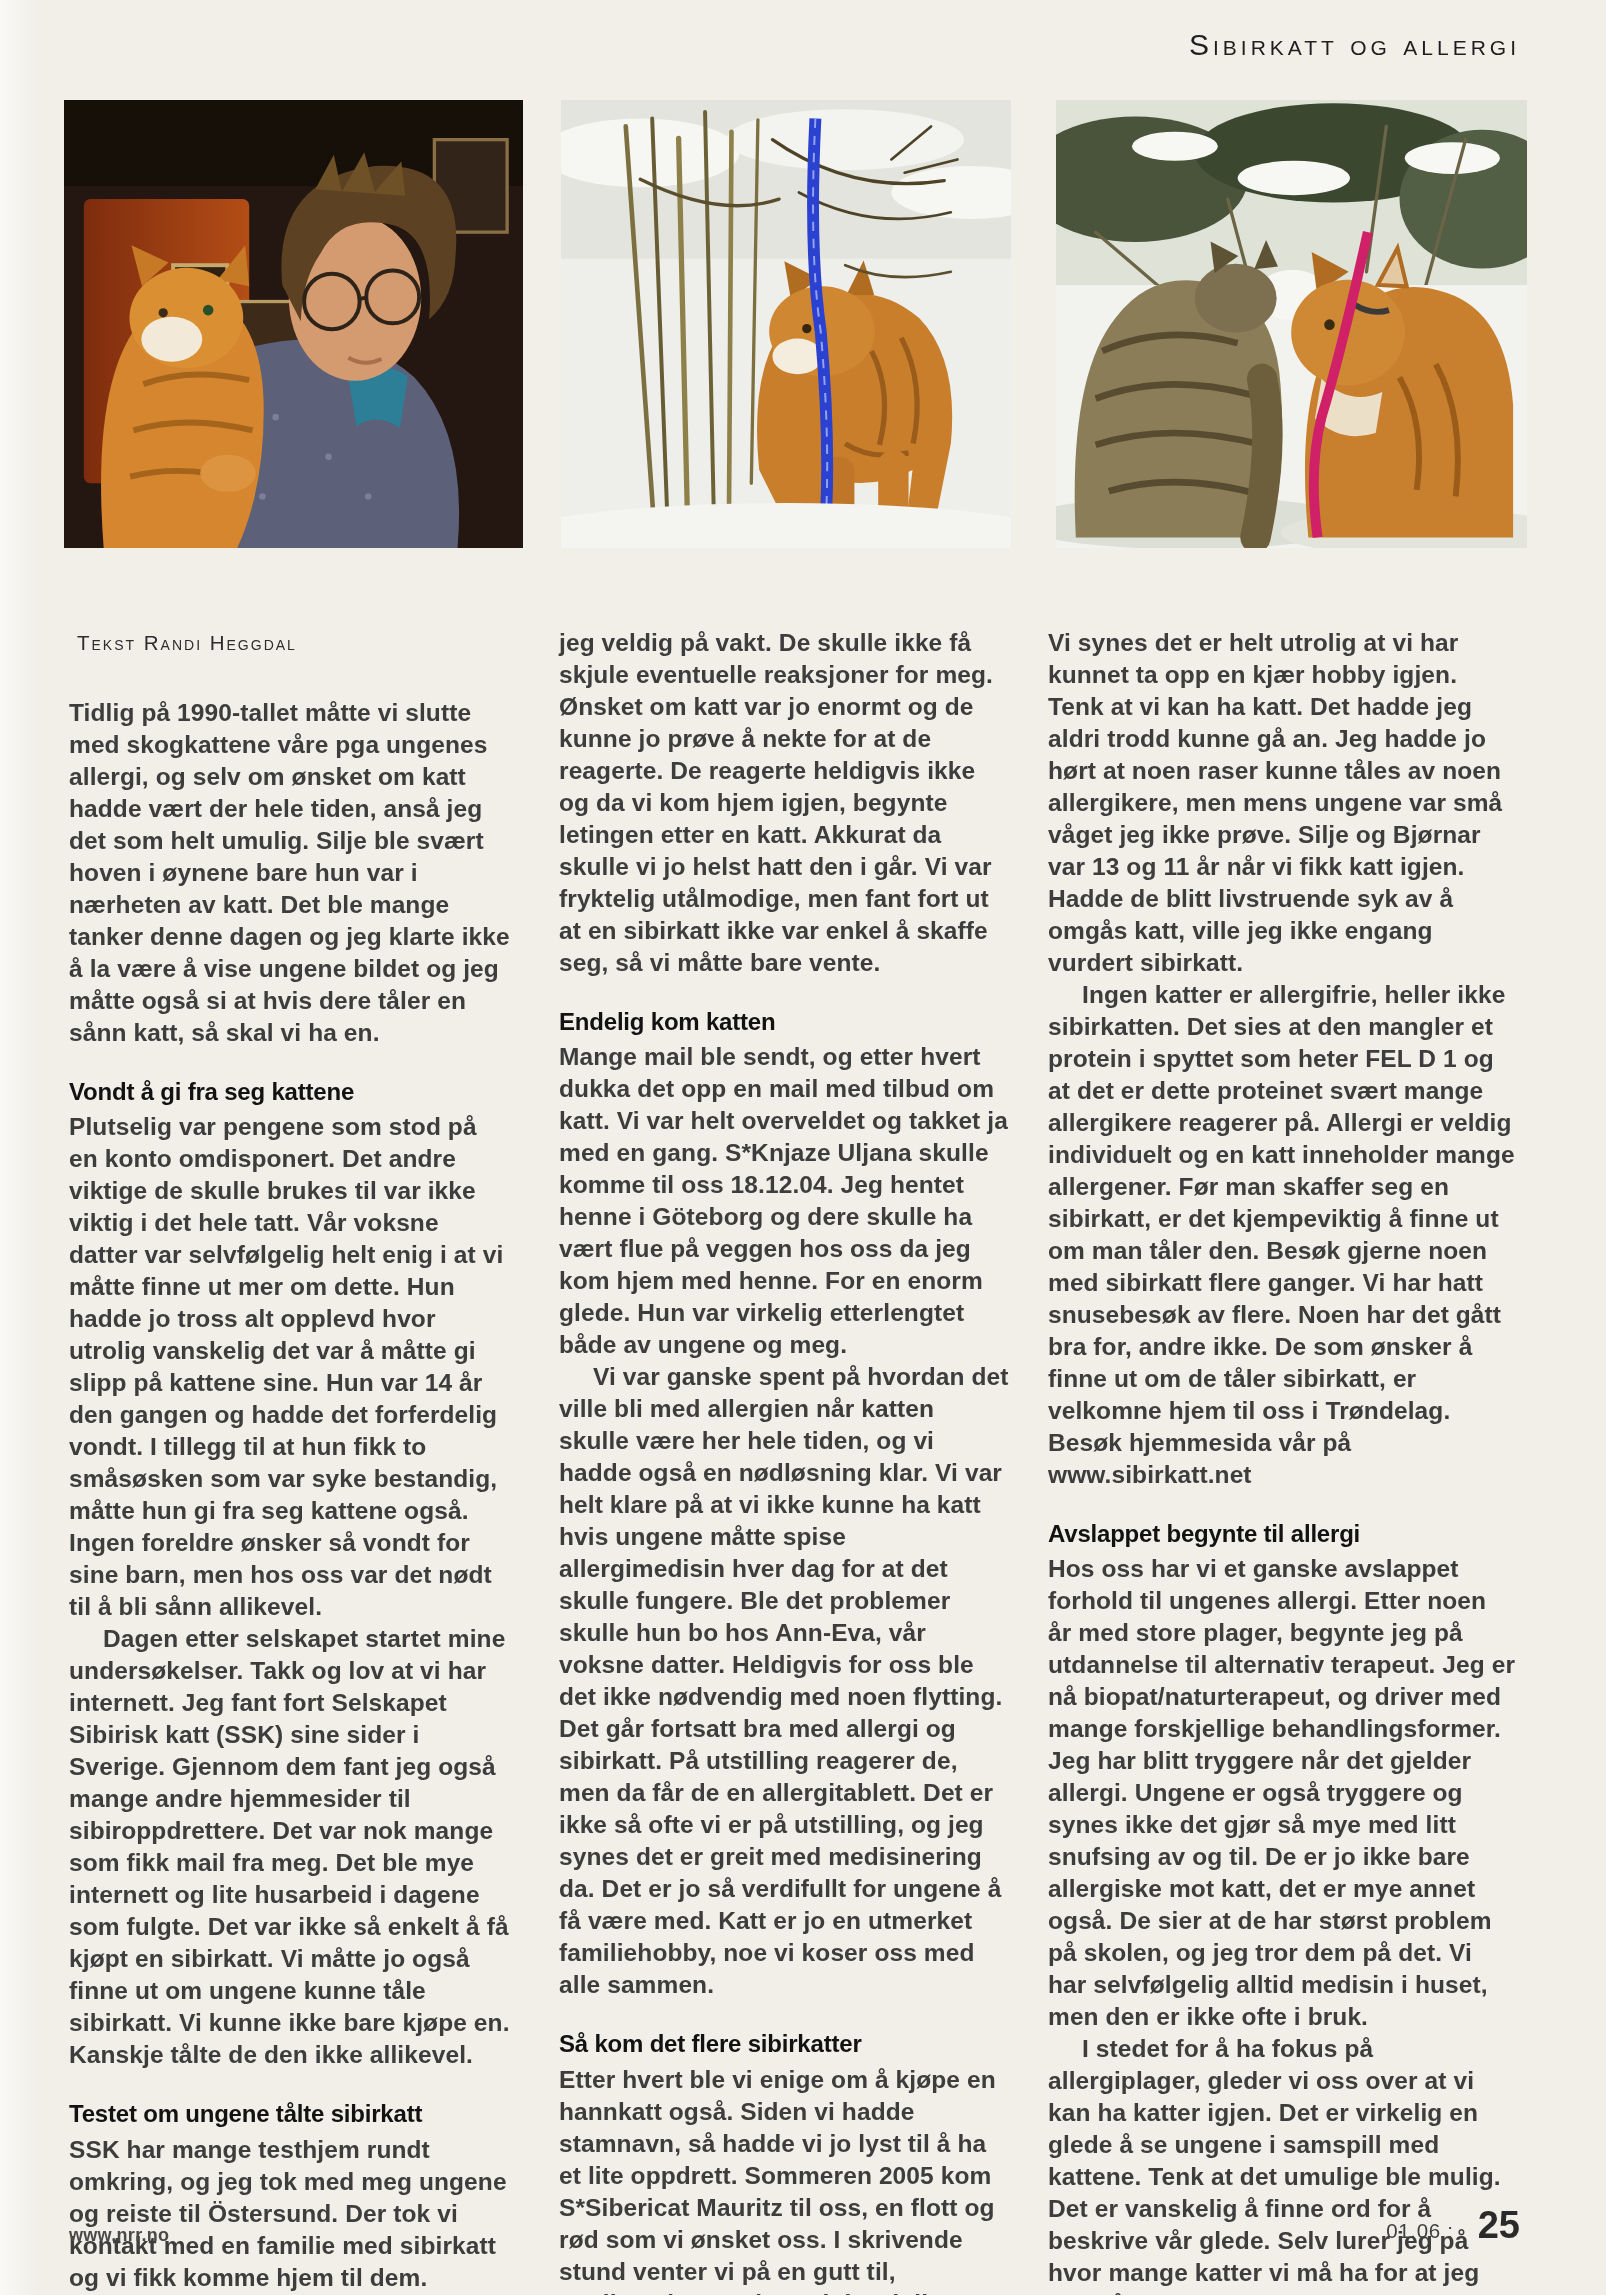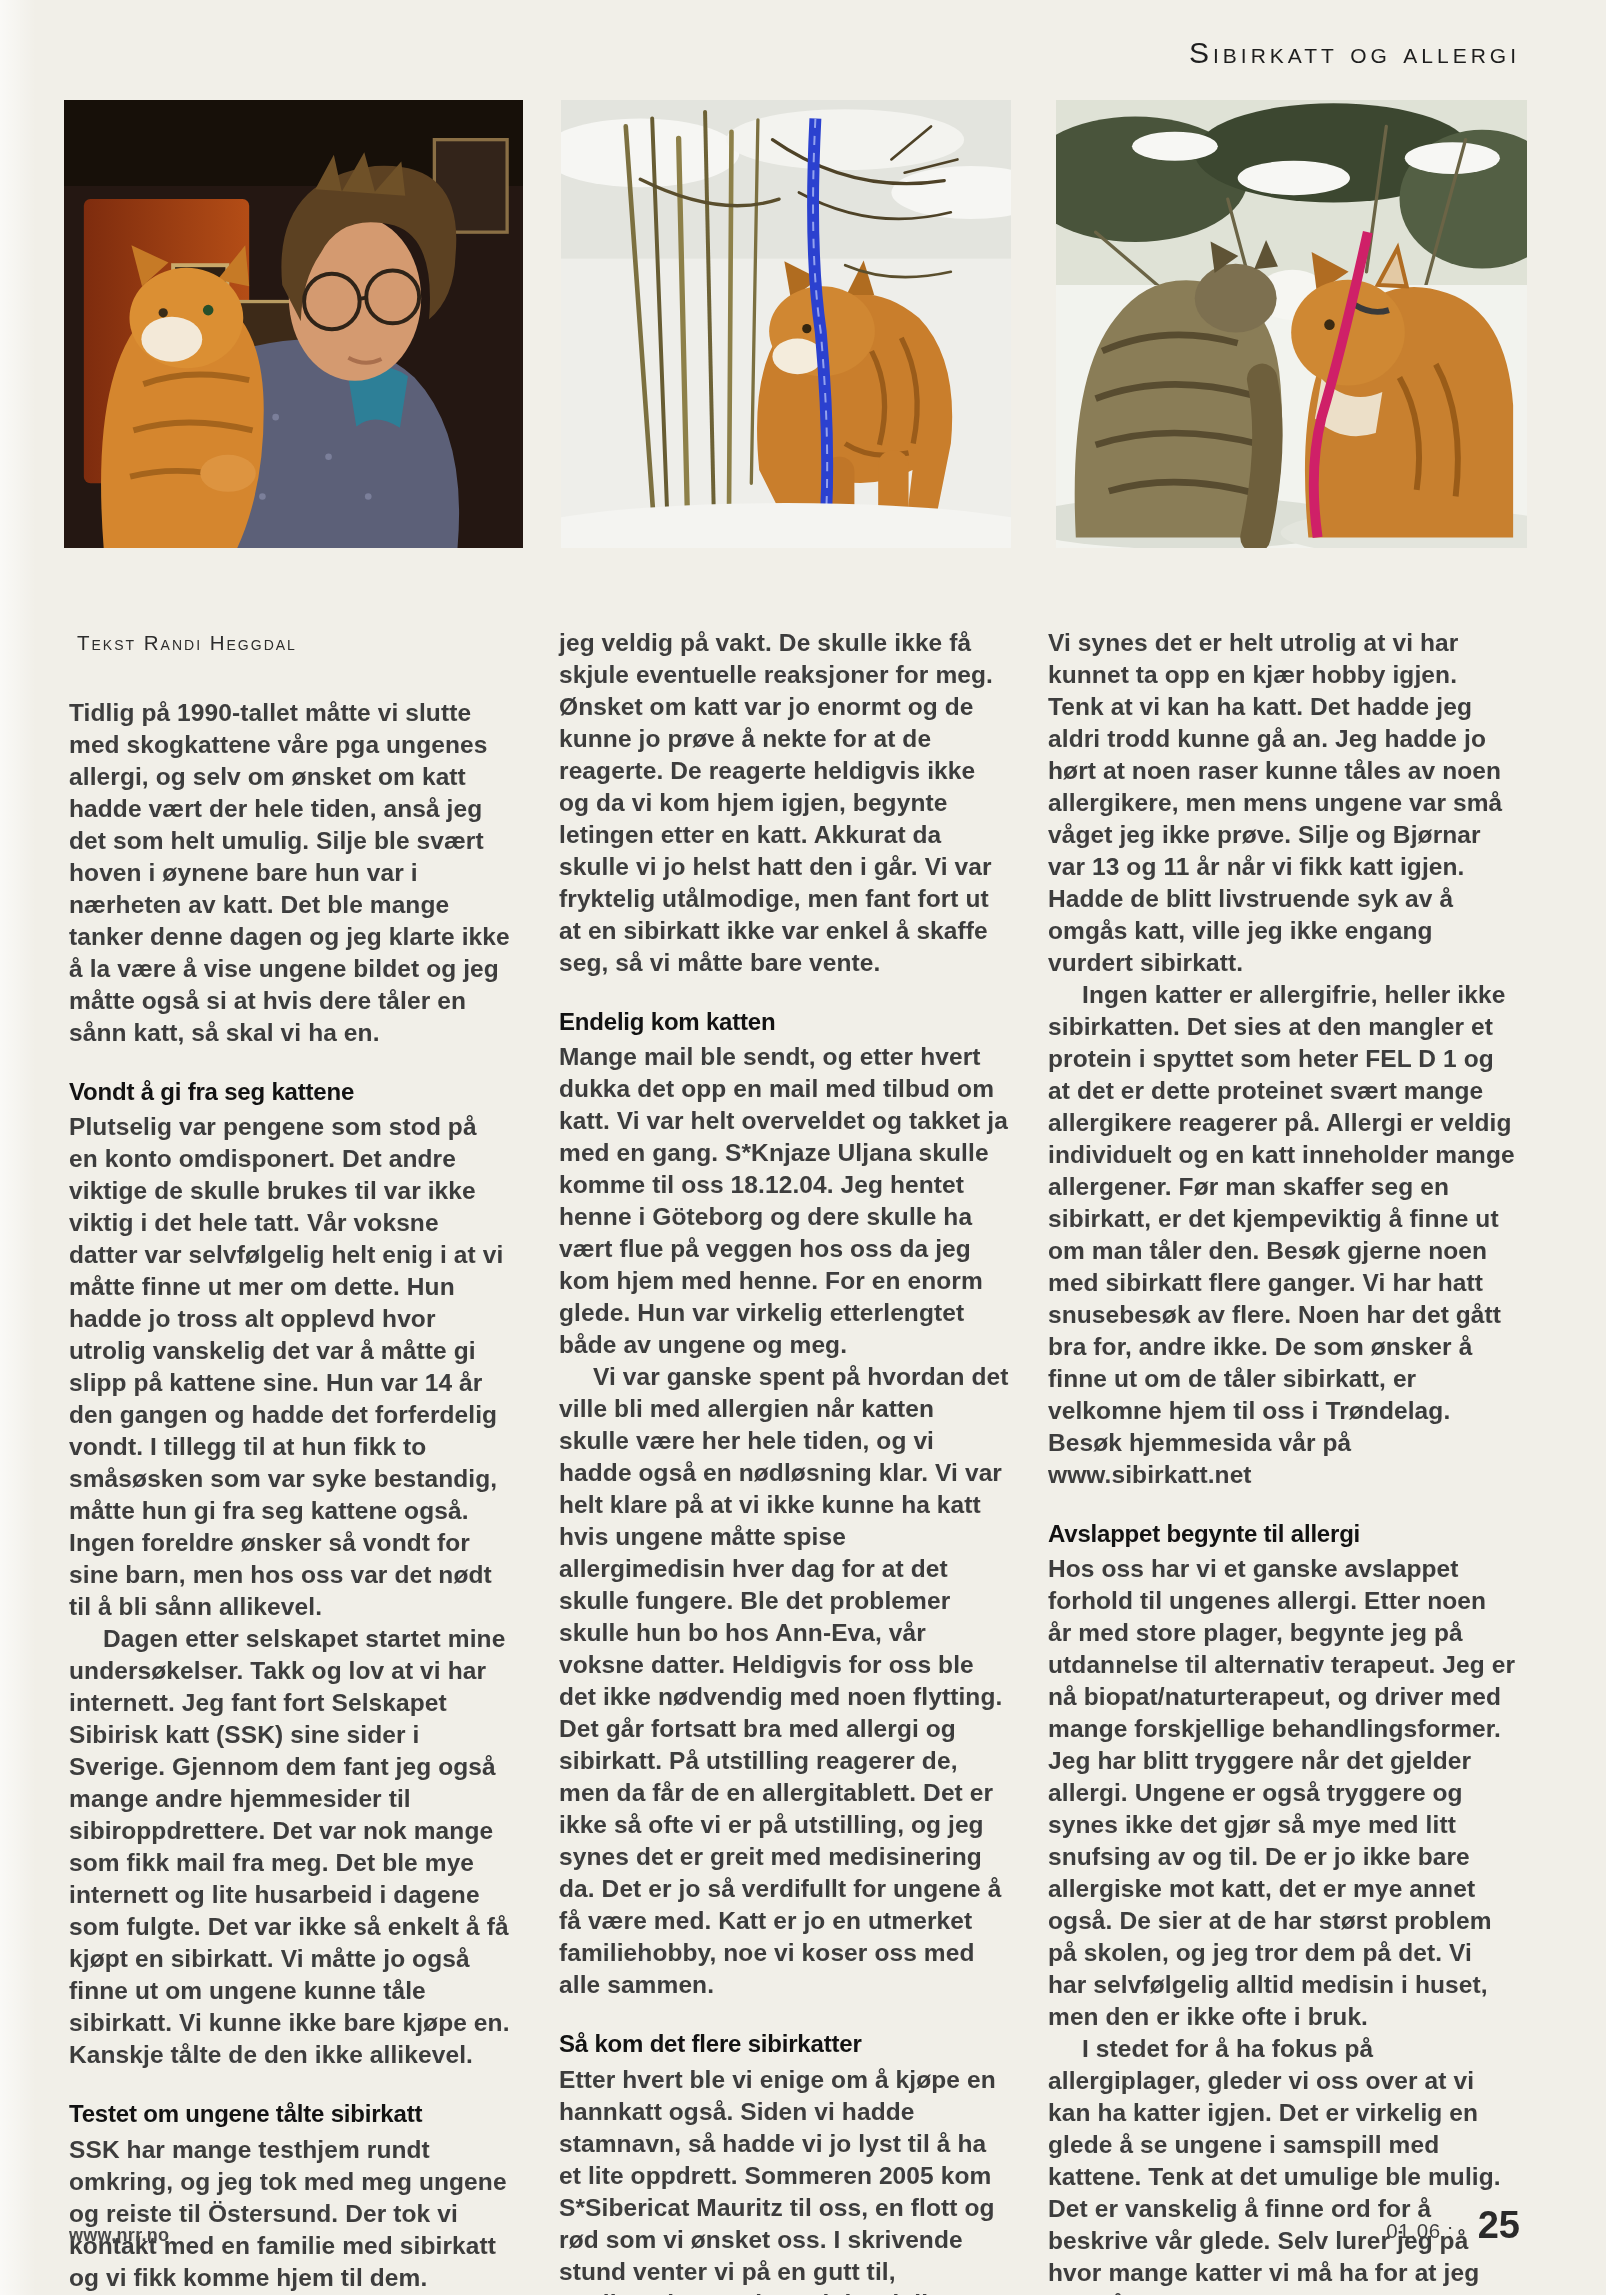--- a/index.html
+++ b/index.html
@@ -8,21 +8,21 @@
     background:#f1efe8; overflow:hidden;
     font-family:"Liberation Sans", sans-serif;
     color:#3d3d3d;
   }
   .page::before{
     content:""; position:absolute; left:0; top:0; width:36px; height:100%;
     background:linear-gradient(90deg, rgba(255,255,255,.65), rgba(255,255,255,0));
     pointer-events:none;
   }
   .header-title{
-    position:absolute; top:36px; right:87px;
+    position:absolute; top:28px; right:87px;
     font-variant:small-caps; font-size:30px; letter-spacing:4px;
     color:#1e1e1e;
   }
   figure.photo{ position:absolute; margin:0; top:100px; height:448px; }
   figure.photo svg{ display:block; width:100%; height:100%; }
   #photo1{ left:64px;  width:459px; }
   #photo2{ left:561px; width:450px; }
   #photo3{ left:1056px;width:471px; }
 
   .col{ position:absolute; top:627px; font-size:24.5px; line-height:32px; letter-spacing:0.1px; }

